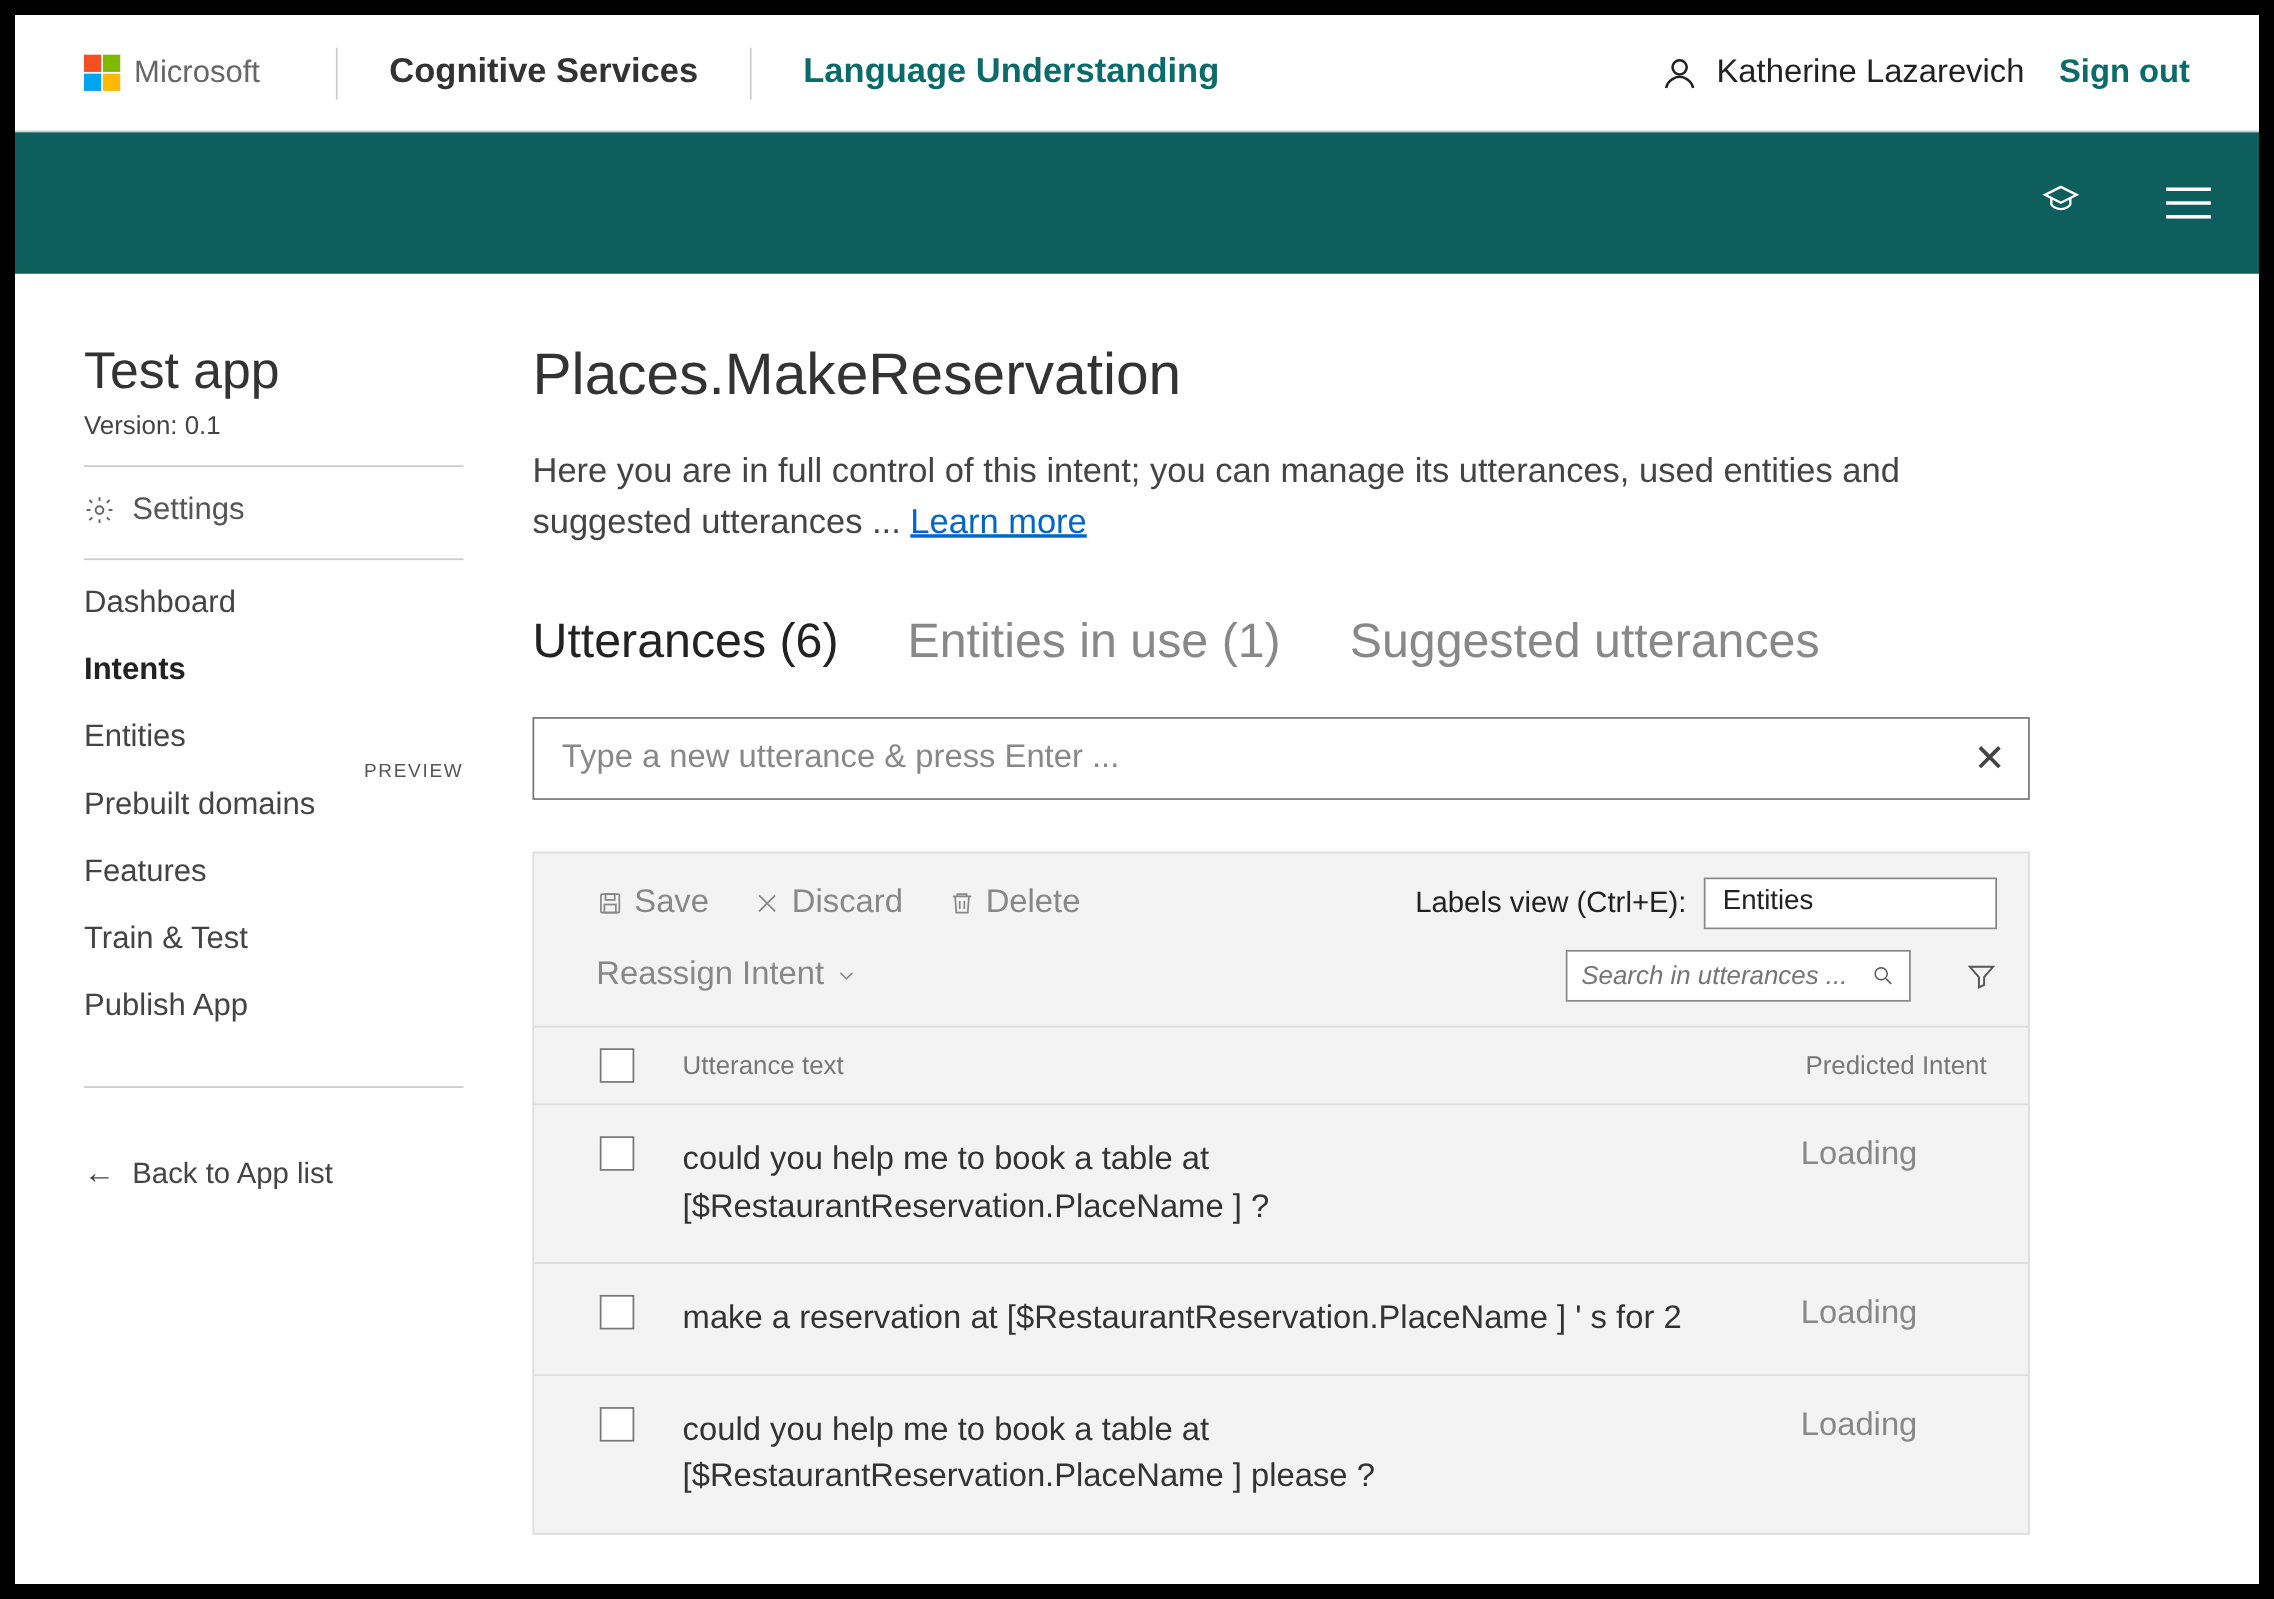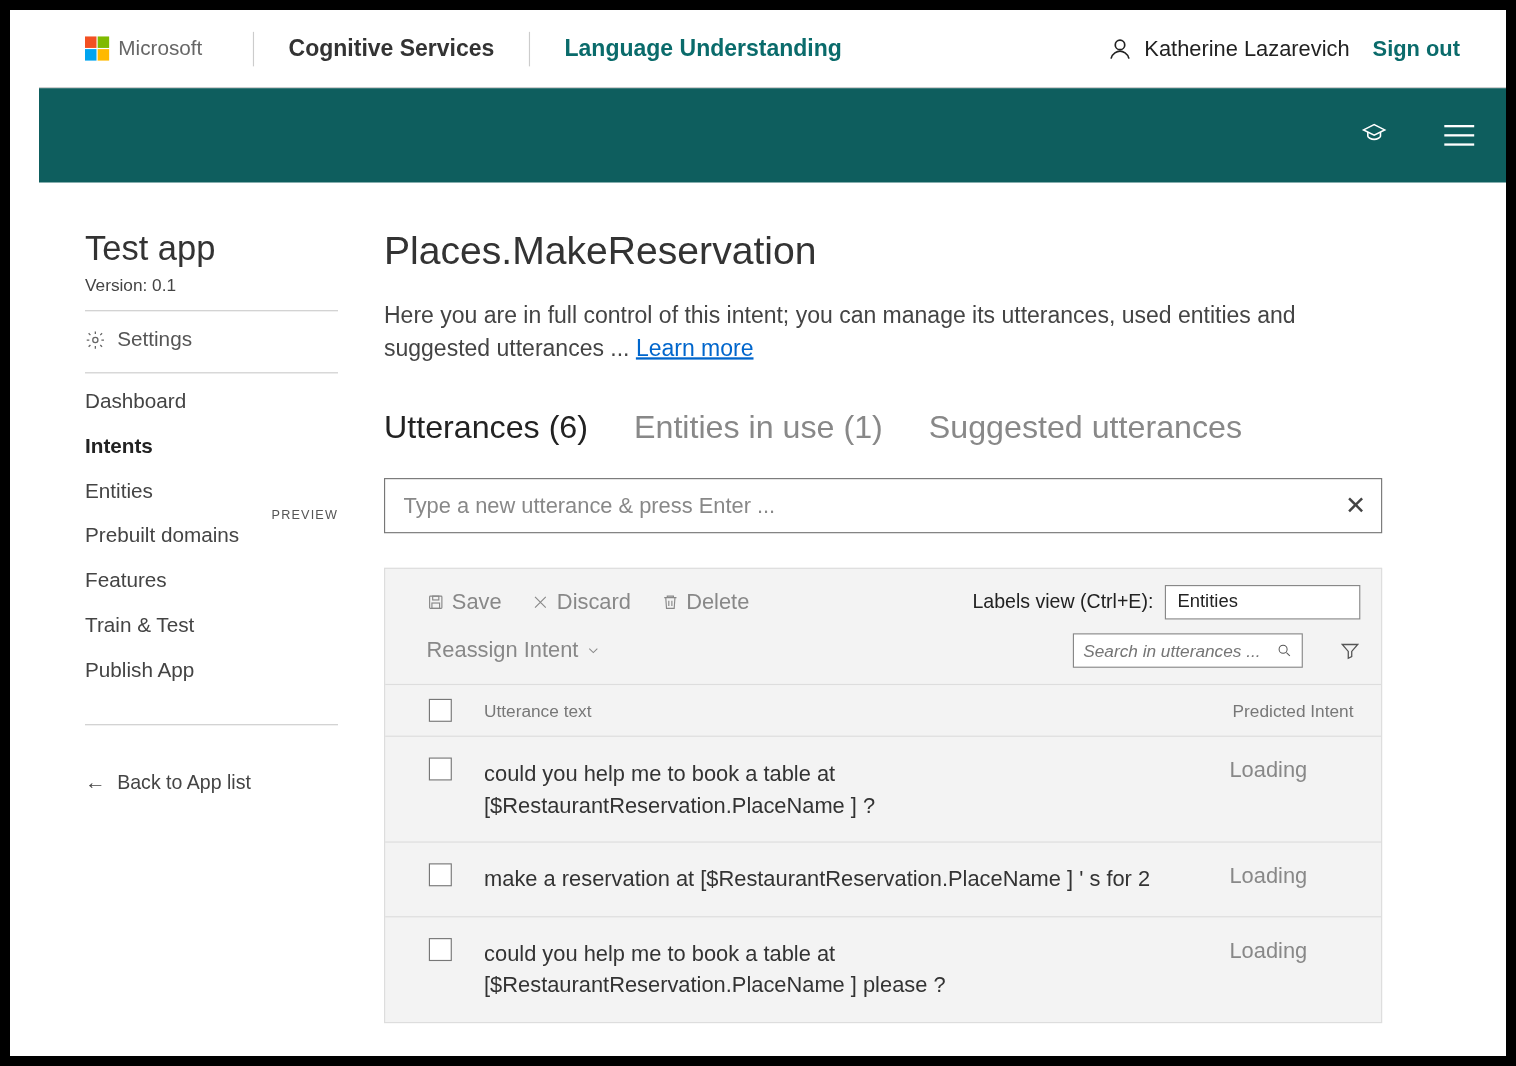--- a/index.html
+++ b/index.html
@@ -1,18 +1,18 @@
 <!DOCTYPE html>
 <html><head>
 <meta charset="utf-8">
 <style>
   * { box-sizing: border-box; margin: 0; padding: 0; }
   html, body { width: 1516px; height: 1066px; font-family: "Segoe UI", Arial, sans-serif; background:#fff; color:#222; }
   .frame { width:1516px; height:1066px; border:10px solid #000; position:relative; overflow:hidden; background:#fff; }
-  .inner { width:100%; height:100%; overflow:hidden;padding-left:29px; }
+  .inner { width:100%; height:100%; overflow:hidden; }
   .scale { transform: scale(1.15); transform-origin: top left; width: calc(100% / 1.15); height: calc(100% / 1.15); }
 
   
   .top-header { display:flex; align-items:center; height:68px; padding:0 40px; border-bottom:1px solid #ccc; }
   .ms-logo { display:flex; align-items:center; margin-right:14px; }
   .ms-logo-grid { width:21px; height:21px; display:grid; grid-template-columns:10px 10px; grid-template-rows:10px 10px; gap:1px; margin-right:8px;}
   .sq-r{background:#f25022;} .sq-g{background:#7fba00;} .sq-b{background:#00a4ef;} .sq-y{background:#ffb900;}
   .ms-text { color:#666; font-size:18px; }
   .vdiv { width:1px; height:30px; background:#ccc; margin:0 30px; }
   .hdr-link { font-size:20px; color:#333; font-weight:600; }

